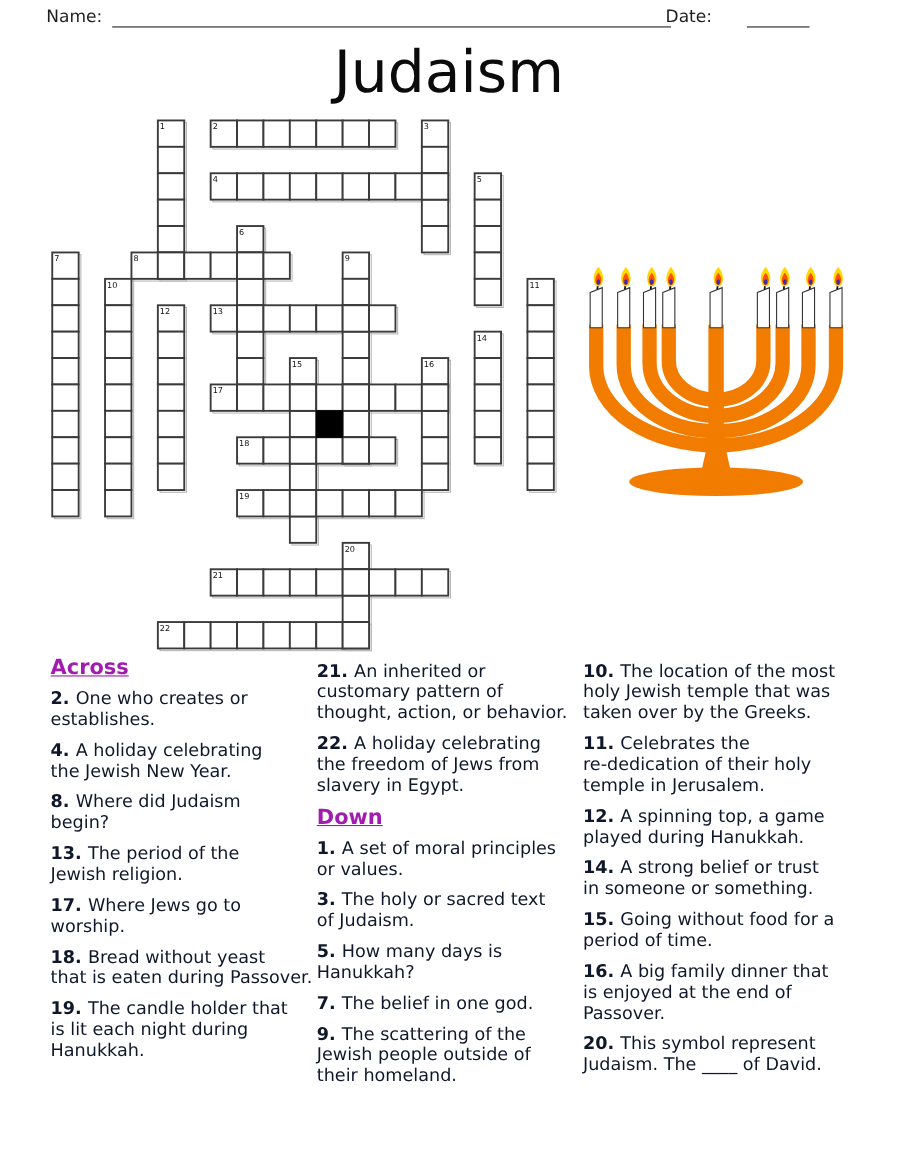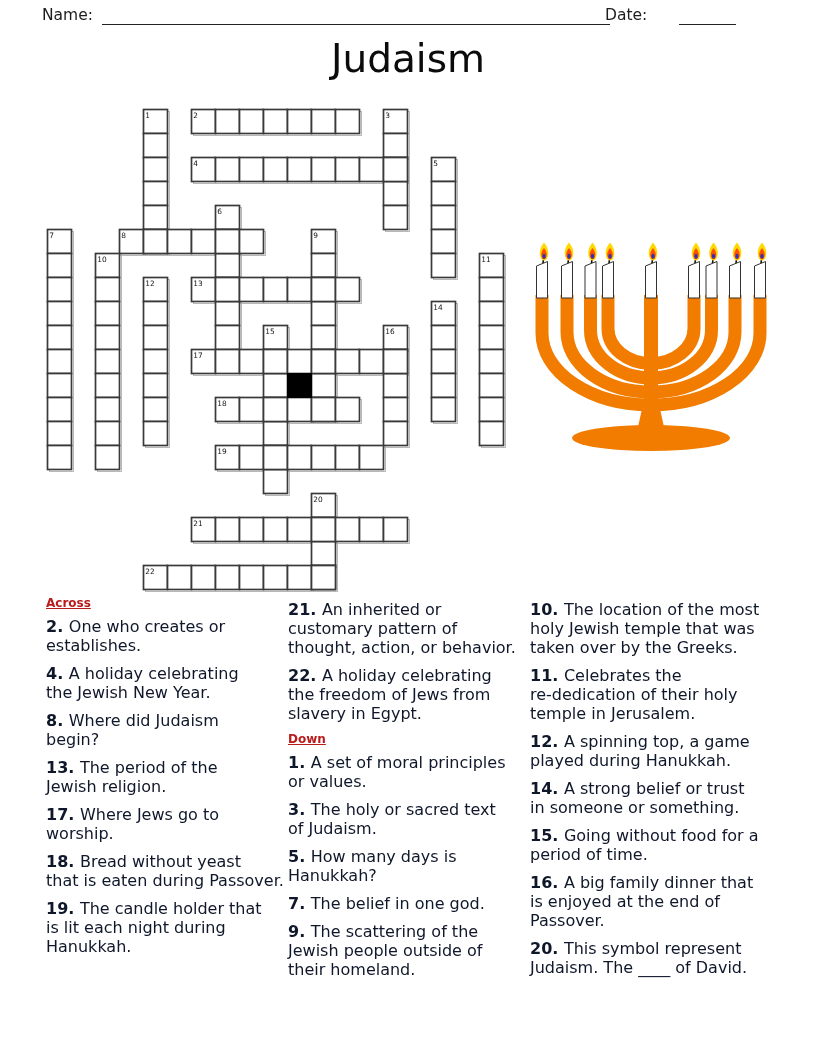--- a/index.html
+++ b/index.html
@@ -1,31 +1,31 @@
 <!DOCTYPE html>
 <html><head>
 <meta charset="utf-8">
 <style>
   html,body{margin:0;padding:0;background:#fff;}
   .page{position:relative;width:816px;height:1056px;background:#ffffff;overflow:hidden;
         font-family:"DejaVu Sans","Liberation Sans",sans-serif;color:#1d1d1d;}
   .hdr-label{position:absolute;font-size:15.5px;color:#1d1d1d;}
   .hdr-line{position:absolute;border-top:1.5px solid #222;height:0;}
   .title{position:absolute;left:0;top:36px;width:100%;text-align:center;
-         font-size:39px;color:#0b0b0b;letter-spacing:0px;}
+         font-size:53px;color:#0b0b0b;letter-spacing:0px;}
   .grid-svg{position:absolute;left:45px;top:107px;}
   .menorah-svg{position:absolute;left:515px;top:235px;}
   .arm{fill:none;stroke-width:13;}
   .stem{fill:none;stroke-width:14;}
   .clue-col{position:absolute;top:596px;}
   #clue-col-0{left:46px;width:252px;}
   #clue-col-1{left:288px;width:240px;}
   #clue-col-2{left:530px;width:264px;}
-  .clue-heading{font-weight:bold;font-size:12px;text-decoration:underline;
-                margin:0 0 7px 0;color:#b91c1c;}
+  .clue-heading{font-weight:bold;font-size:19px;text-decoration:underline;
+                margin:0 0 7px 0;color:#a21caf;}
   .clue{font-size:16px;line-height:19px;margin:4px 0 9px 0;white-space:pre-wrap;color:#0f172a;}
   .clue b{font-weight:bold;}
 </style>
 </head>
 <body>
 
 <div class="page">
 
   <div class="hdr-label" style="left:42px;top:6px;">Name:</div>
   <div class="hdr-line" style="left:102px;top:23.5px;width:508px;"></div>

